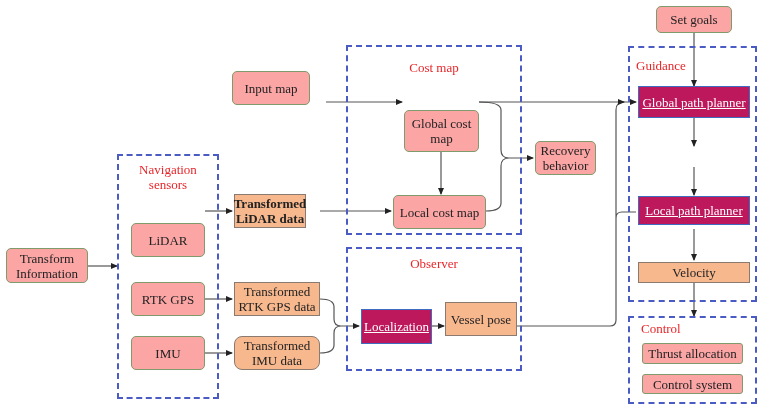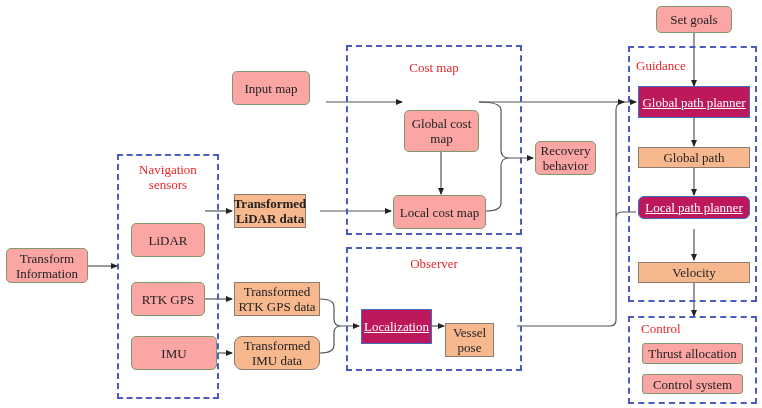--- a/index.html
+++ b/index.html
@@ -77,35 +77,34 @@
   <div class="group" style="left:628px;top:46px;width:129px;height:256px;"></div>
   <div class="group-title" style="left:636px;top:58px;text-align:left;">Guidance</div>
 
   <div class="group" style="left:628px;top:316px;width:129px;height:88px;"></div>
   <div class="group-title" style="left:641px;top:321px;text-align:left;">Control</div>
 
   <div class="node green" style="left:6px;top:248px;width:82px;height:35px;">Transform Information</div>
 
   <div class="node green" style="left:131px;top:195px;width:74px;height:34px;margin-top:28px;">LiDAR</div>
   <div class="node green" style="left:131px;top:282px;width:74px;height:34px;">RTK GPS</div>
-  <div class="node green" style="left:131px;top:336px;width:86px;height:34px;">IMU</div>
+  <div class="node green" style="left:131px;top:336px;width:74px;height:34px;">IMU</div>
 
   <div class="node orange" style="left:234px;top:194px;width:72px;height:34px;font-weight:bold;">Transformed LiDAR data</div>
   <div class="node orange" style="left:234px;top:282px;width:86px;height:34px;font-family:Liberation Serif, serif;">Transformed RTK GPS data</div>
   <div class="node orange" style="left:234px;top:336px;width:86px;height:34px;border-radius:8px;">Transformed IMU data</div>
 
   <div class="node green" style="left:232px;top:71px;width:78px;height:34px;">Input map</div>
   <div class="node green" style="left:404px;top:87px;width:75px;height:42px;margin-top:23px;">Global cost map</div>
   <div class="node green" style="left:393px;top:195px;width:93px;height:34px;">Local cost map</div>
   <div class="node green" style="left:535px;top:141px;width:61px;height:34px;">Recovery behavior</div>
 
   <div class="node blue" style="left:361px;top:309px;width:71px;height:35px;">Localization</div>
-  <div class="node orange" style="left:445px;top:323px;width:49px;height:34px;">Vessel pose</div>
+  <div class="node orange" style="left:445px;top:302px;width:72px;height:34px;">Vessel pose</div>
 
   <div class="node green" style="left:656px;top:6px;width:76px;height:27px;">Set goals</div>
   <div class="node blue" style="left:638px;top:86px;width:112px;height:32px;">Global path planner</div>
-  <div class="node orange" style="left:638px;top:147px;width:112px;height:21px;">Global path</div>
-  <div class="node blue" style="left:638px;top:196px;width:112px;height:23px;border-radius:6px;">Local path planner</div>
+  <div class="node blue" style="left:638px;top:196px;width:112px;height:29px;">Local path planner</div>
   <div class="node orange" style="left:638px;top:262px;width:112px;height:21px;">Velocity</div>
 
   <div class="node green" style="left:642px;top:343px;width:101px;height:21px;border-radius:3px;">Thrust allocation</div>
   <div class="node green" style="left:642px;top:374px;width:101px;height:20px;border-radius:3px;">Control system</div>
 </div>
 
 </body></html>

